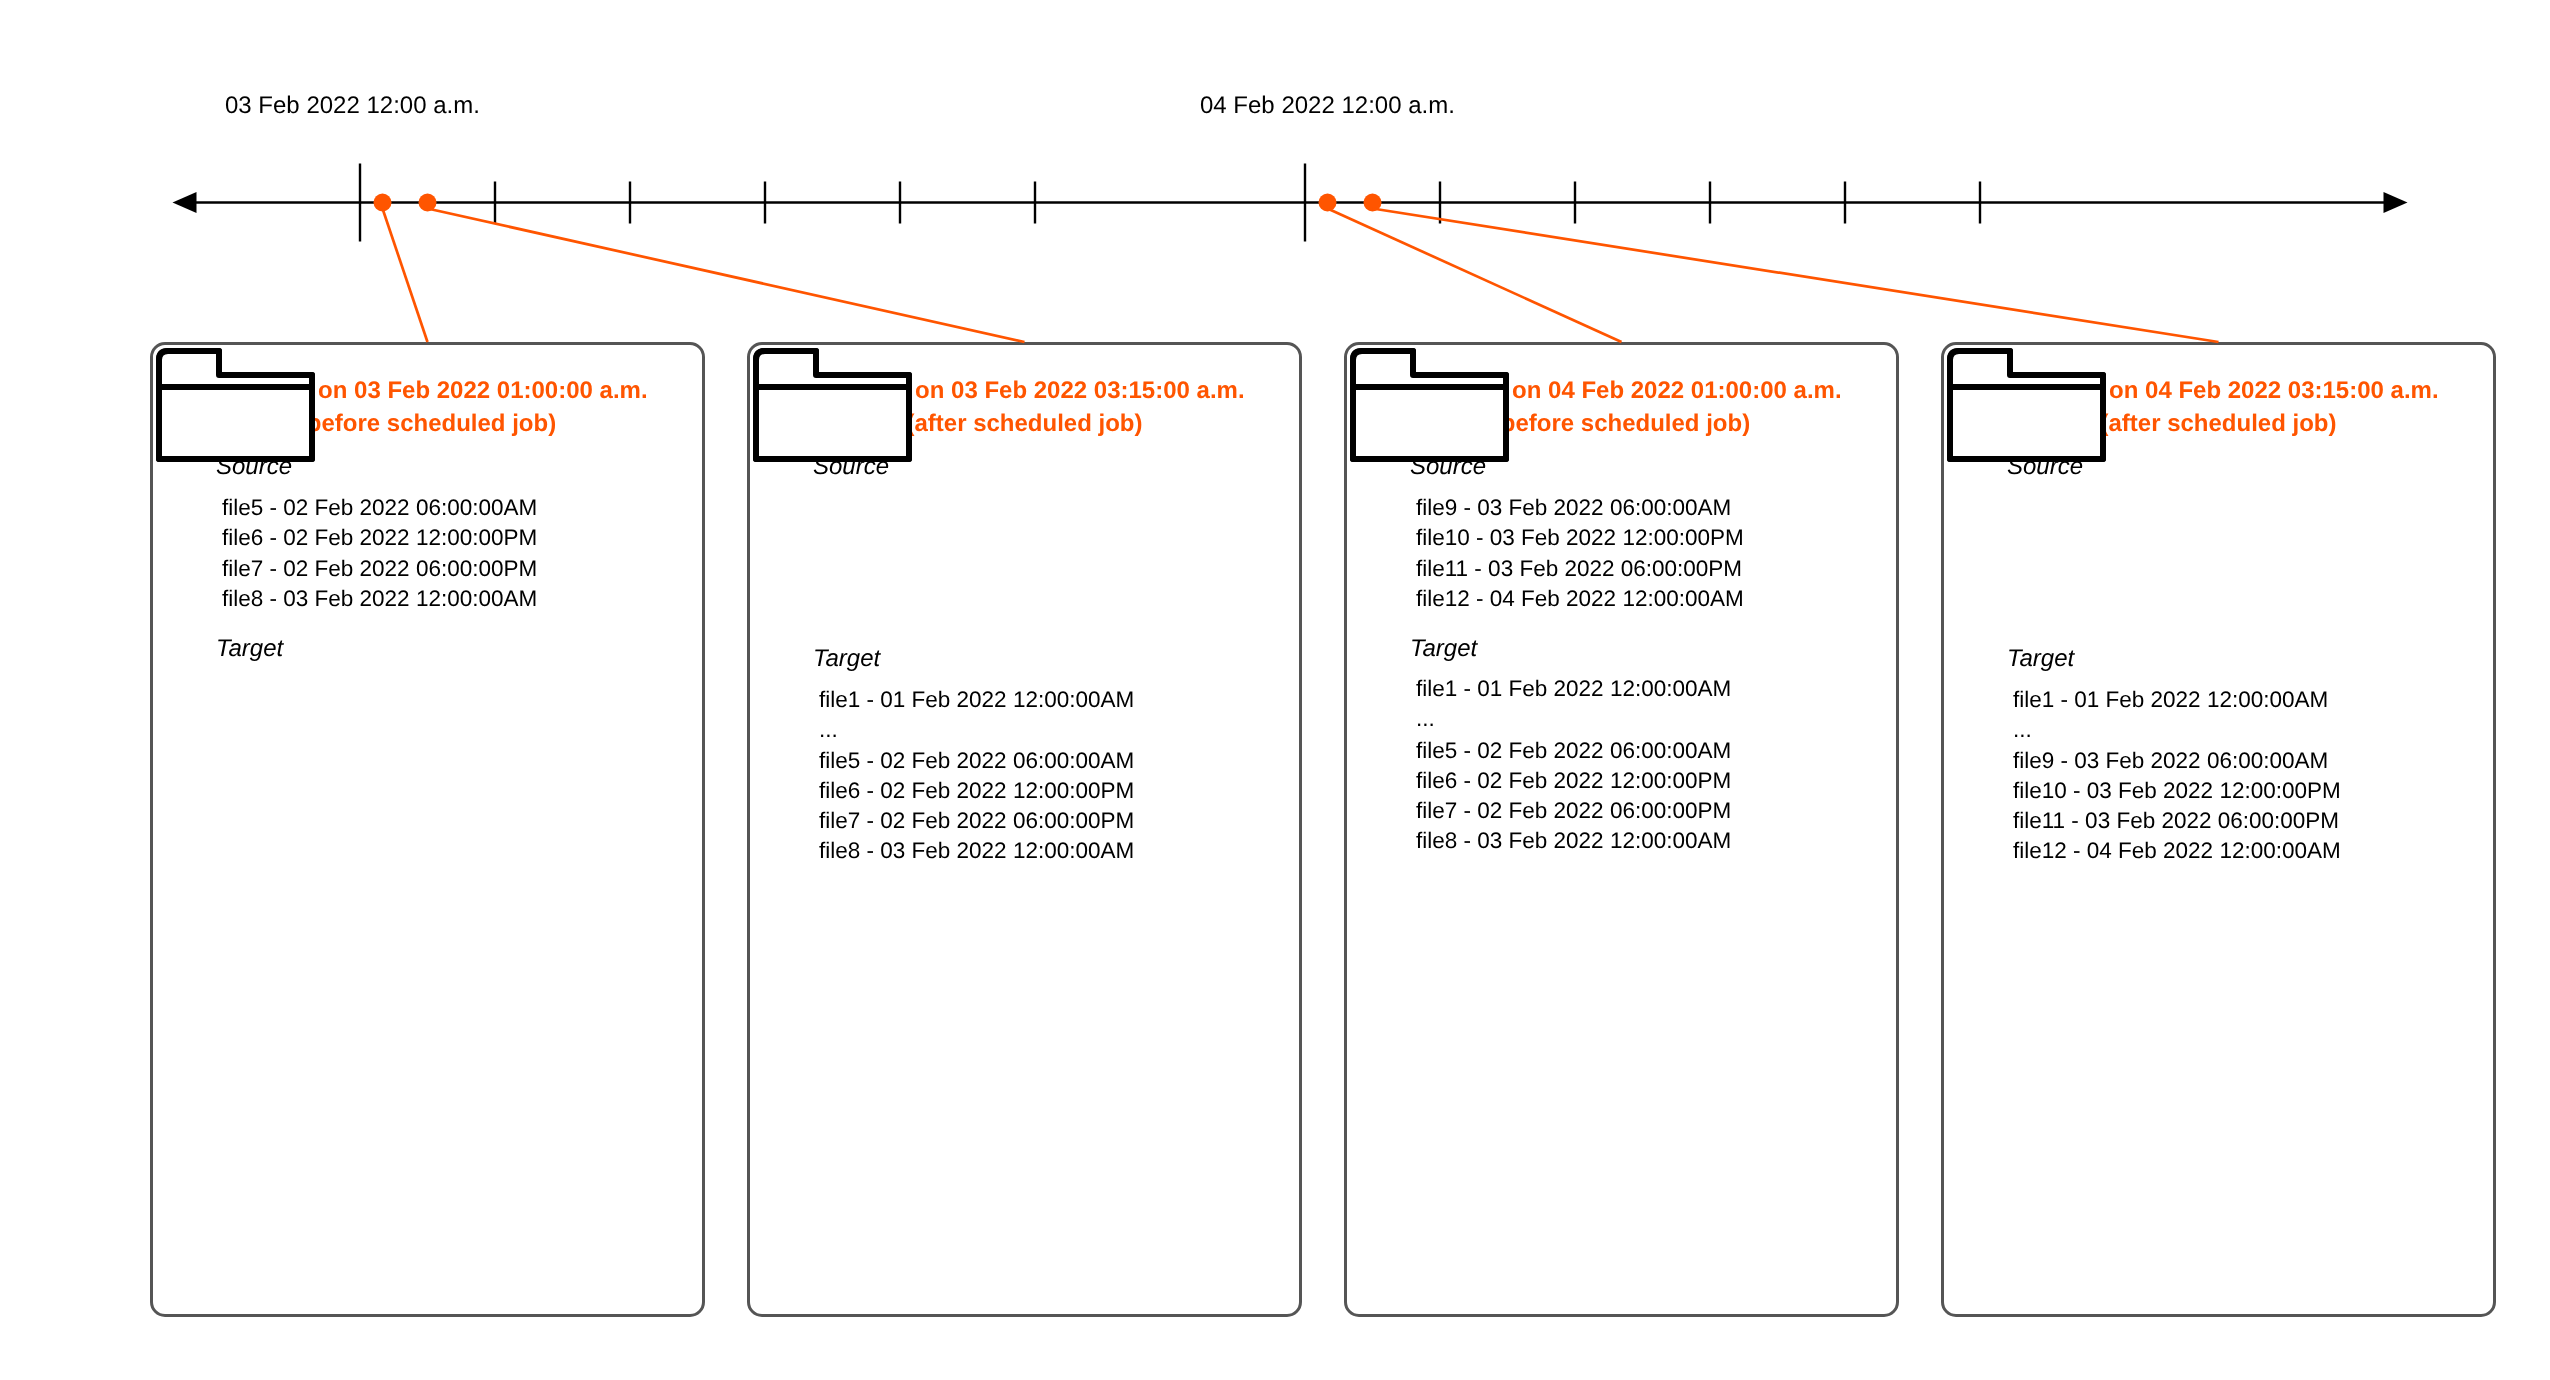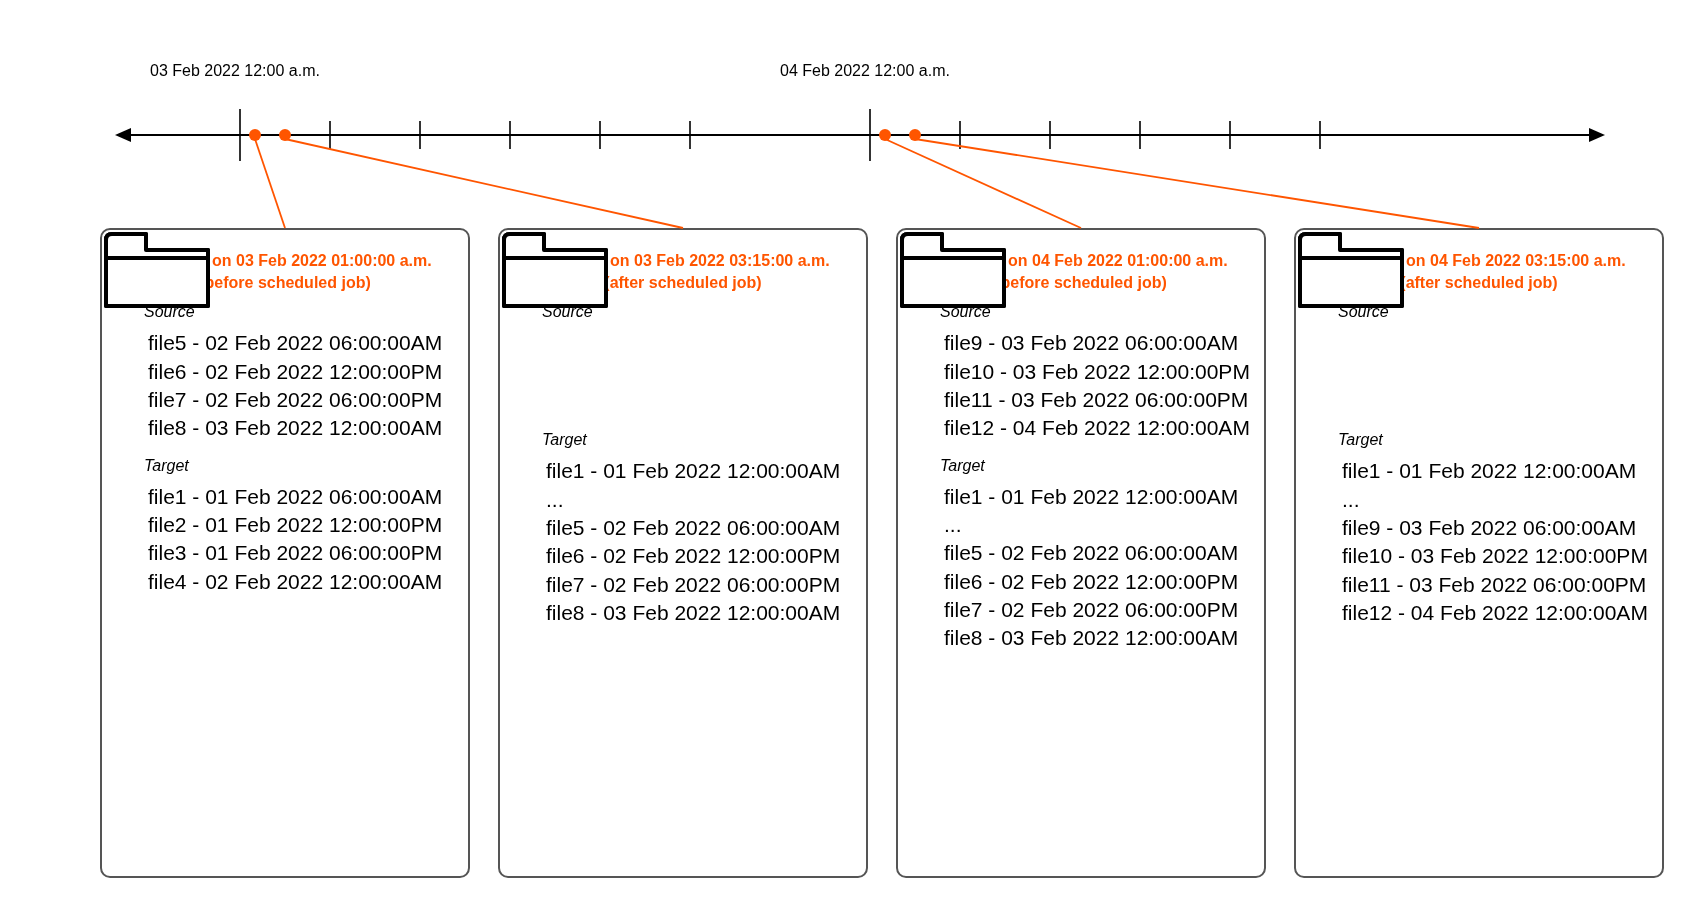--- a/index.html
+++ b/index.html
@@ -2,29 +2,29 @@
 <html><head>
 <meta charset="utf-8">
 <style>
   html,body{margin:0;padding:0;background:#fff;font-family:Arial,Helvetica,sans-serif;color:#000;}
   .canvas{position:relative;width:1700px;height:920px;}
   svg{position:absolute;top:0;left:0;}
   .panel{position:absolute;border:2px solid #555;border-radius:10px;box-sizing:border-box;padding:12px 14px 14px 14px;}
   .panel-title{color:#ff5500;font-weight:bold;font-size:16px;text-align:center;line-height:1.35;margin:8px 0 10px 0;}
   .sect-label{font-size:16px;margin:4px 0 2px 28px;font-style:italic;}
   .folder{margin:2px 0 8px 14px;}
-  .files{margin:0 0 14px 32px;font-size:21px;line-height:1.35;}
+  .files{margin:0 0 14px 32px;font-size:15px;line-height:1.35;}
   .tick-label{position:absolute;font-size:16px;}
 </style>
 </head>
 <body>
 <div class="canvas">
 
 <div class="tick-label" style="left:150px;top:62px;">03 Feb 2022 12:00 a.m.</div>
-<div class="tick-label" style="left:780px;top:62px;">04 Feb 2022 12:00 a.m.</div>
+<div class="tick-label" style="left:800px;top:62px;">04 Feb 2022 12:00 a.m.</div>
 
 <div class="panel" style="left:100px;top:228px;width:370px;height:650px;">
   <div class="panel-title">
     <span>Contents on 03 Feb 2022 01:00:00 a.m.</span><br>
     <span>(before scheduled job)</span>
   </div>
   <div class="sect-label">Source</div>
   <div class="folder">
         <svg width="110" height="80">
           <path d="M4 14 L4 76 L106 76 L106 20 L44 20 L44 4 L10 4 Q4 4 4 10 Z M4 28 L106 28" fill="#fff" stroke="#000" stroke-width="4" stroke-linejoin="round"></path>
@@ -34,26 +34,20 @@
         <div>file5 - 02 Feb 2022 06:00:00AM</div>
         <div>file6 - 02 Feb 2022 12:00:00PM</div>
         <div>file7 - 02 Feb 2022 06:00:00PM</div>
         <div>file8 - 03 Feb 2022 12:00:00AM</div>
       </div>
   <div class="sect-label">Target</div>
   <div class="folder">
         <svg width="110" height="80">
           <path d="M4 14 L4 76 L106 76 L106 20 L44 20 L44 4 L10 4 Q4 4 4 10 Z M4 28 L106 28" fill="#fff" stroke="#000" stroke-width="4" stroke-linejoin="round"></path>
         </svg>
-      </div>
-  <div class="files">
-        <div>file1 - 01 Feb 2022 06:00:00AM</div>
-        <div>file2 - 01 Feb 2022 12:00:00PM</div>
-        <div>file3 - 01 Feb 2022 06:00:00PM</div>
-        <div>file4 - 02 Feb 2022 12:00:00AM</div>
       </div>
 </div>
 
 <div class="panel" style="left:498px;top:228px;width:370px;height:650px;">
   <div class="panel-title">
     <span>Contents on 03 Feb 2022 03:15:00 a.m.</span><br>
     <span>(after scheduled job)</span>
   </div>
   <div class="sect-label">Source</div>
   <div class="folder">

